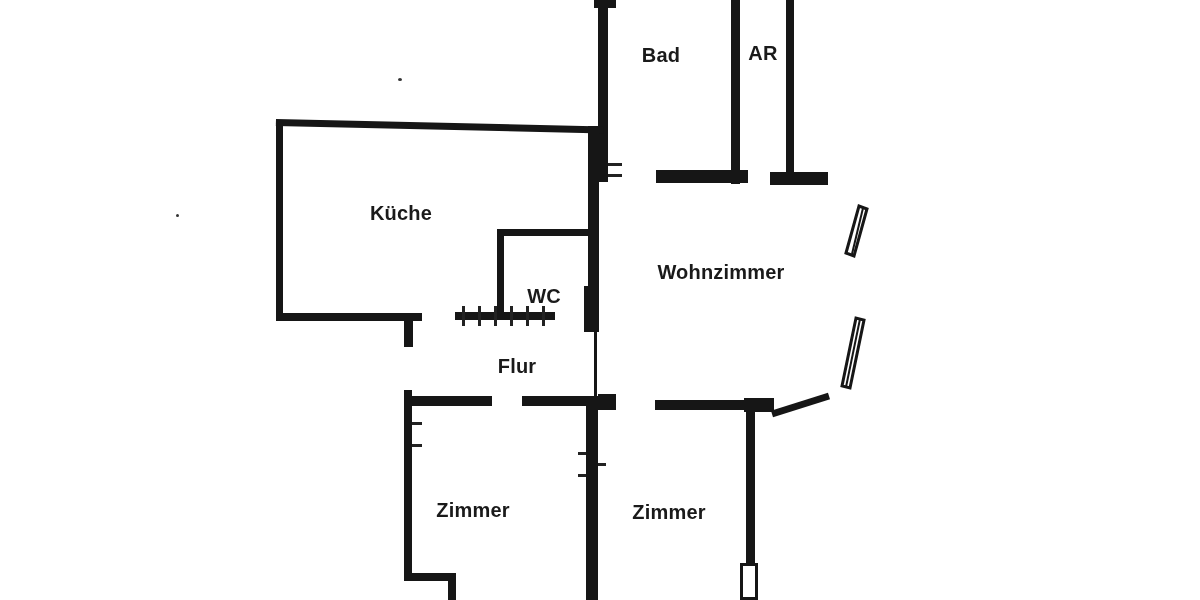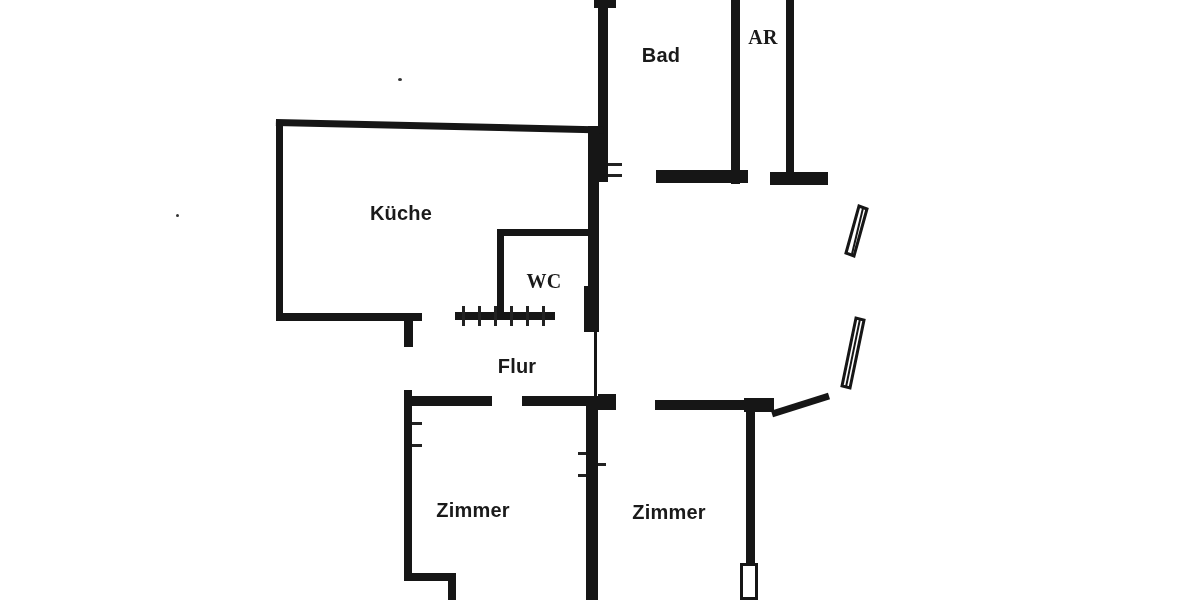--- a/index.html
+++ b/index.html
@@ -115,20 +115,21 @@
     <g stroke="#161616" fill="#ffffff">
       <polygon points="846,253 859,206 867,209 854,256" stroke-width="3"></polygon>
       <line x1="852" y1="254" x2="863" y2="208" stroke-width="2"></line>
       <polygon points="842,386 856,318 864,320 850,388" stroke-width="3"></polygon>
       <line x1="846" y1="387" x2="860" y2="319" stroke-width="2"></line>
       <line x1="772" y1="414" x2="829" y2="396" stroke-width="7"></line>
     </g>
   </svg>
 
   <div class="room-label" style="left:661px; top:55px;">Bad</div>
-  <div class="room-label" style="left:763px; top:37px;font-family:Liberation Serif, serif;">AR</div>
+  <div class="room-label" style="left:763px; top:53px;">AR</div>
   <div class="room-label" style="left:401px; top:213px;">Küche</div>
-  <div class="room-label" style="left:544px; top:281px;font-family:Liberation Serif, serif;">WC</div>
+  <div class="room-label" style="left:544px; top:296px;">WC</div>
+  <div class="room-label" style="left:721px; top:272px;">Wohnzimmer</div>
   <div class="room-label" style="left:484px; top:366px;margin-left:33px;">Flur</div>
   <div class="room-label" style="left:473px; top:510px;">Zimmer</div>
   <div class="room-label" style="left:669px; top:512px;">Zimmer</div>
 
 </div>
 
 </body></html>

